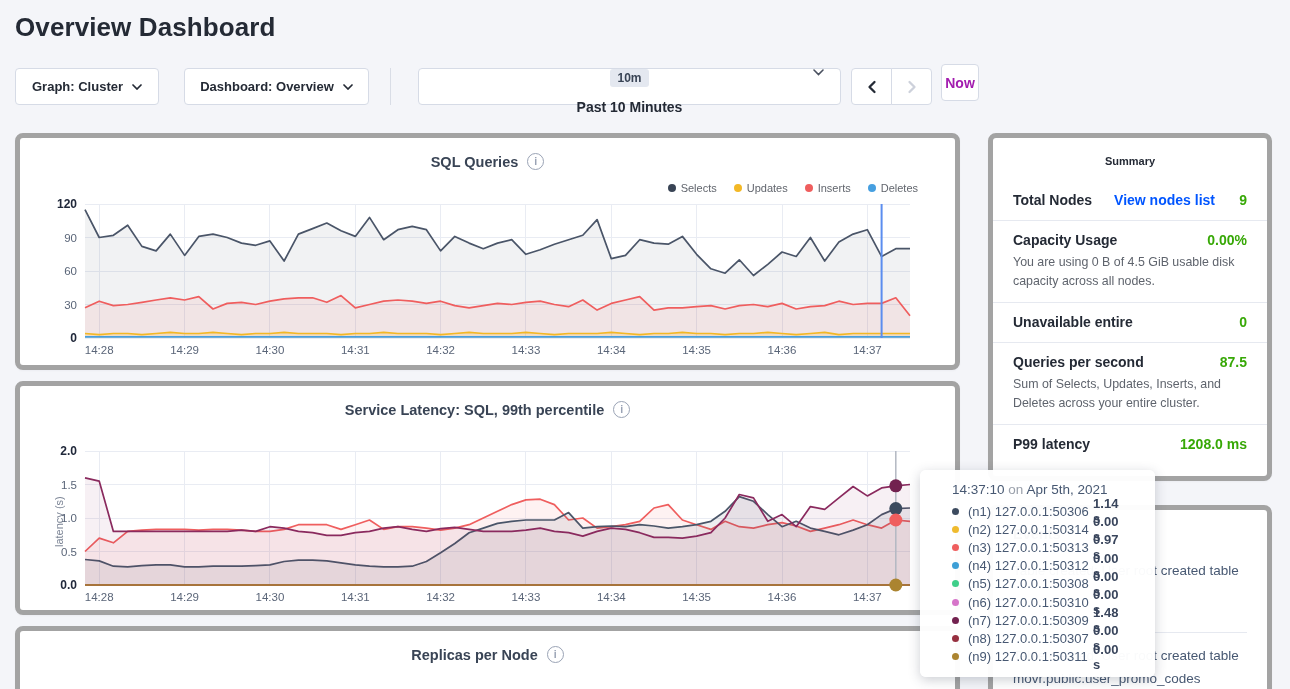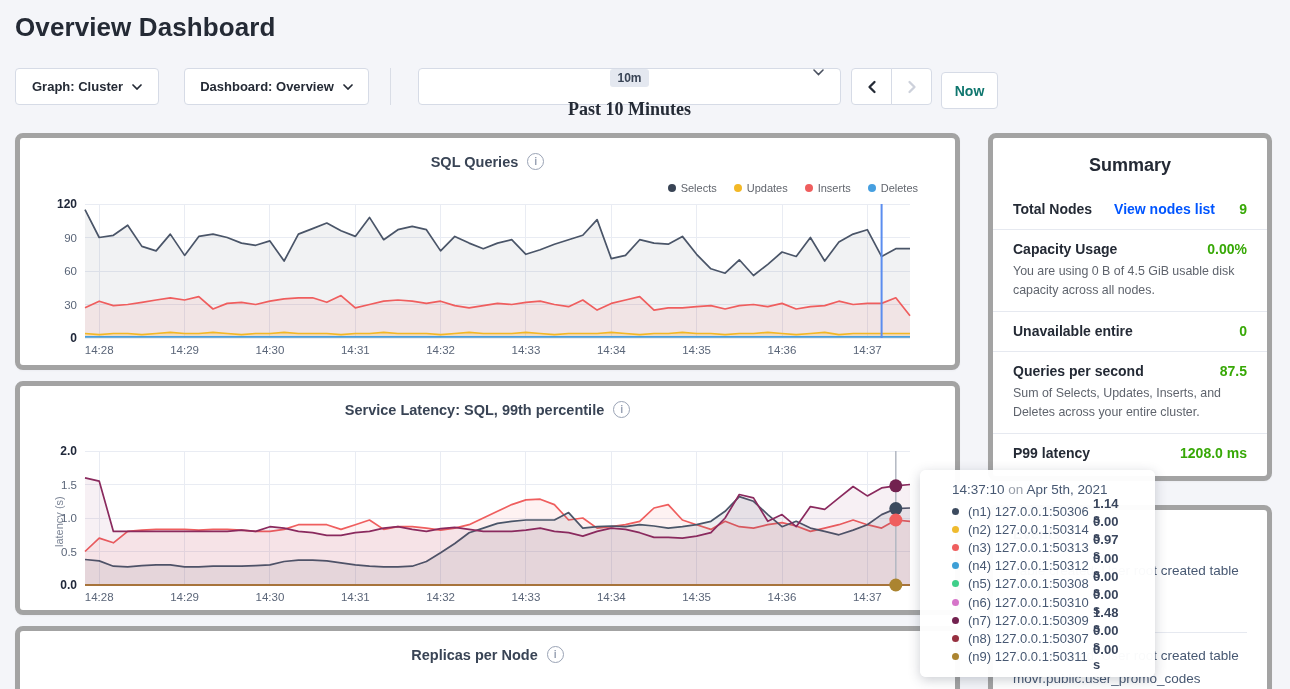--- a/index.html
+++ b/index.html
@@ -10,43 +10,43 @@
 
   
   .btn, .dd, .timepick, .navbtn, .nowbtn {
     background:#fff; border:1px solid #d6dbe6; border-radius:4px; height:37px;
     display:flex; align-items:center; cursor:pointer; font-family:inherit;
   }
   .dd { position:absolute; top:68px; justify-content:center; gap:9px; font-size:13px; font-weight:700; color:#242a35; }
   .vdiv { position:absolute; top:68px; left:390px; width:1px; height:37px; background:#d9dde6; }
   .timepick { position:absolute; top:68px; left:418px; width:423px; padding:0 16px; gap:12px;flex-direction:column; }
   .time-badge { background:#e4e8f0; color:#394455; font-size:12px; font-weight:700; border-radius:3px; padding:2px 7px; }
-  .time-label { font-size:18px; font-weight:700; color:#242a35;font-family:Liberation Serif, serif; }
+  .time-label { font-size:14px; font-weight:700; color:#242a35; }
   .timepick .chev { position:absolute; right:16px; }
   .navgroup { position:absolute; top:68px; left:851px; display:flex; }
   .navbtn { width:41px; justify-content:center; border-radius:4px 0 0 4px; }
   .navbtn + .navbtn { border-radius:0 4px 4px 0; margin-left:-1px; }
-  .nowbtn { position:absolute; top:72px; left:941px; width:57px; justify-content:center; font-size:14px; font-weight:700; color:#0f766e; cursor:default; }
+  .nowbtn { position:absolute; top:64px; left:941px; width:38px; justify-content:center; font-size:14px; font-weight:700; color:#a21caf; cursor:default; }
 
   
   .card { position:absolute; background:#fff; border:5px solid #a3a3a3; border-radius:8px; box-shadow:0 1px 2px rgba(40,50,80,.04); overflow:hidden; }
   .chart-title { position:absolute; top:15px; left:0; width:100%; display:flex; justify-content:center; align-items:center; gap:9px; font-size:14.5px; font-weight:700; color:#394455; }
   .info { display:inline-flex; width:17px; height:17px; border:1.5px solid #9aa3b5; border-radius:50%; color:#9aa3b5; font-size:10.5px; line-height:1; align-items:center; justify-content:center; font-weight:600; font-style:normal; cursor:pointer; }
   .ylab { position:absolute; font-size:11px; color:#7b8495; transform:rotate(-90deg); transform-origin:left top; white-space:nowrap; }
   .legend { position:absolute; top:44px; right:37px; display:flex; gap:17px; }
   .lg-item { display:flex; align-items:center; gap:5px; font-size:11px; color:#61656d; cursor:pointer; }
   .lg-dot { width:8px; height:8px; border-radius:50%; display:inline-block; }
   svg.chart { position:absolute; left:0; top:55px; font-family:"Liberation Sans",sans-serif; }
   .g1 { stroke:#e9ecf3; stroke-width:1; shape-rendering:crispEdges; }
   .ytick { font-size:11.5px; fill:#5a6578; text-anchor:end; }
   .ytick.b { font-weight:700; fill:#20283a; font-size:12px; }
   .xtick { font-size:11.5px; fill:#5a6578; text-anchor:middle; }
 
   
-  .sum-title { text-align:center; font-size:18px; font-weight:700; color:#242a35; padding:17px 0 14px; }
+  .sum-title { text-align:center; font-size:11px; font-weight:700; color:#242a35; padding:17px 0 14px; }
   .sum-row { padding:11px 20px 12px; border-top:1px solid #e6e9f0; }
   .sum-line { display:flex; align-items:baseline; gap:22px; font-size:14px; font-weight:700; color:#242a35; }
   .sum-link { color:#0055ff; cursor:pointer; text-decoration:none; }
   .sum-val { margin-left:auto; color:#37a806; }
   .sum-desc { margin-top:5px; font-size:12.4px; font-weight:400; color:#5f646d; line-height:1.5; }
 
   
   .ev-title { padding:16px 20px 10px; font-size:14.5px; font-weight:700; color:#394455; }
   .ev-line { position:absolute; left:20px; width:320px; font-size:13.5px; color:#475872; white-space:nowrap; }
   .ev-div { position:absolute; left:20px; right:20px; height:1px; background:#e6e9f0; }

